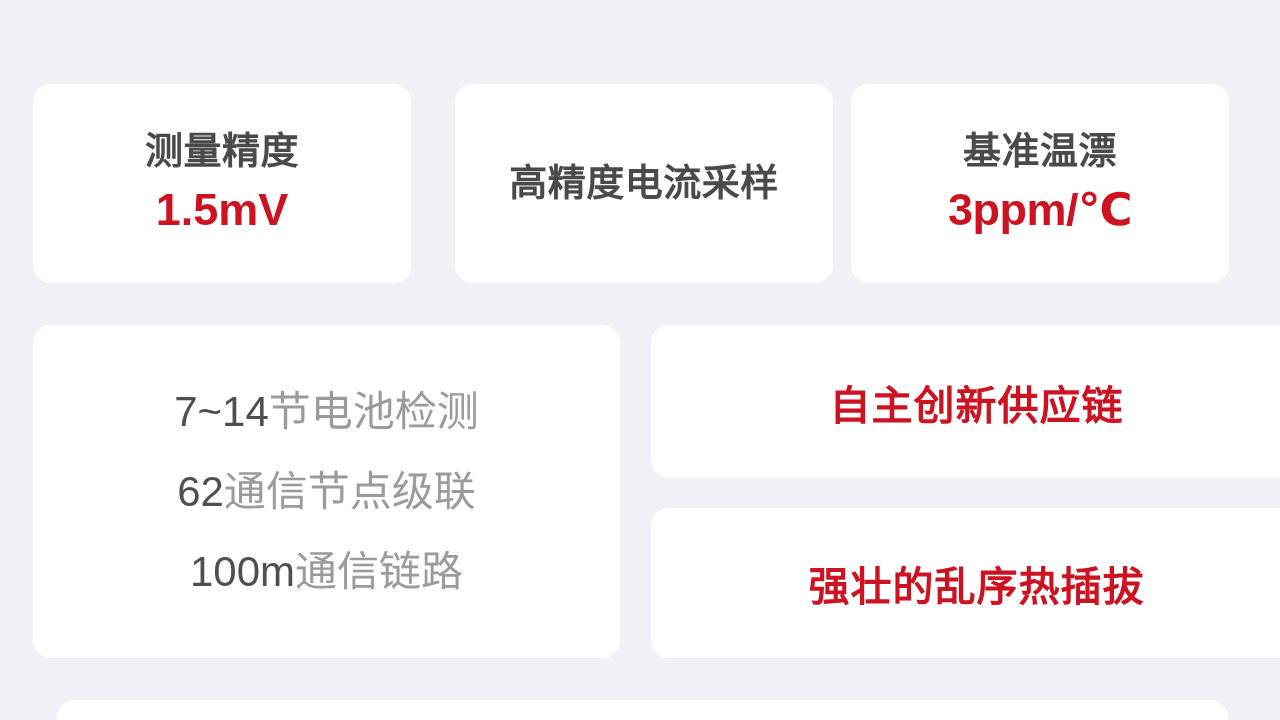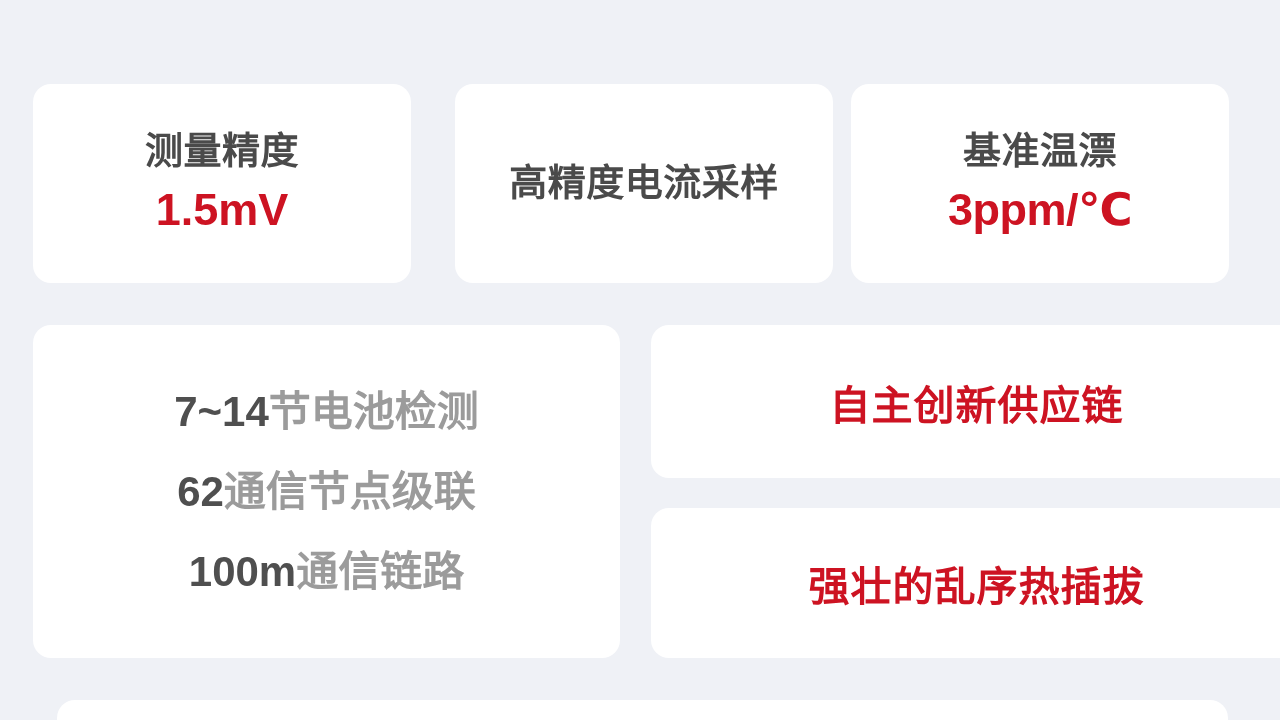--- a/index.html
+++ b/index.html
@@ -73,21 +73,21 @@
     justify-content: center;
     gap: 0px;
   }
 
   .spec-line {
     font-size: 42px;
     line-height: 80px;
     white-space: nowrap;
     text-align: center;
     color: #9b9b9b;
-    font-weight: bold;
+    font-weight: normal;
   }
   .spec-line .num {
     color: #4f4f4f;
   }
 
   
   .highlight-card {
     left: 651px;
     width: 651px;
   }

